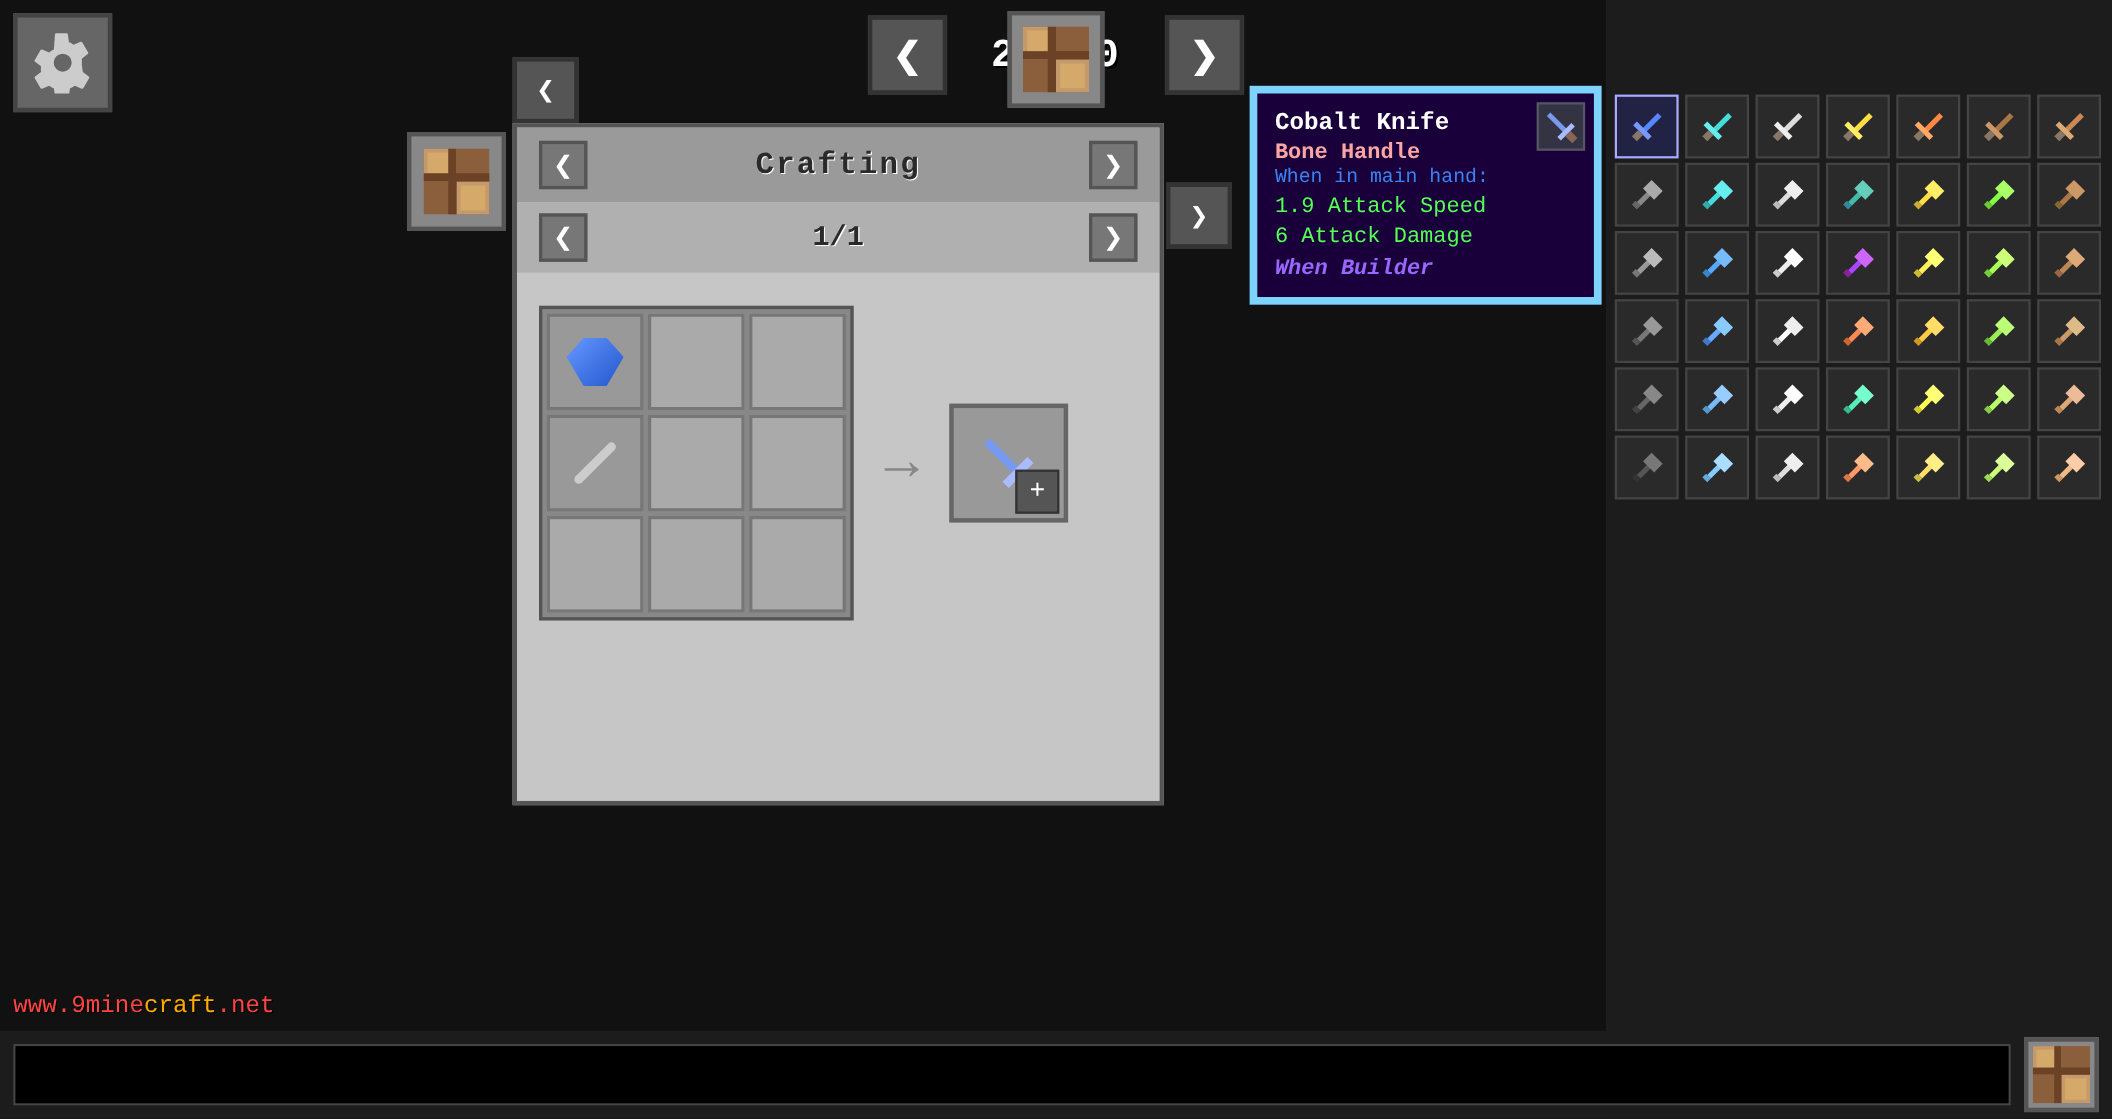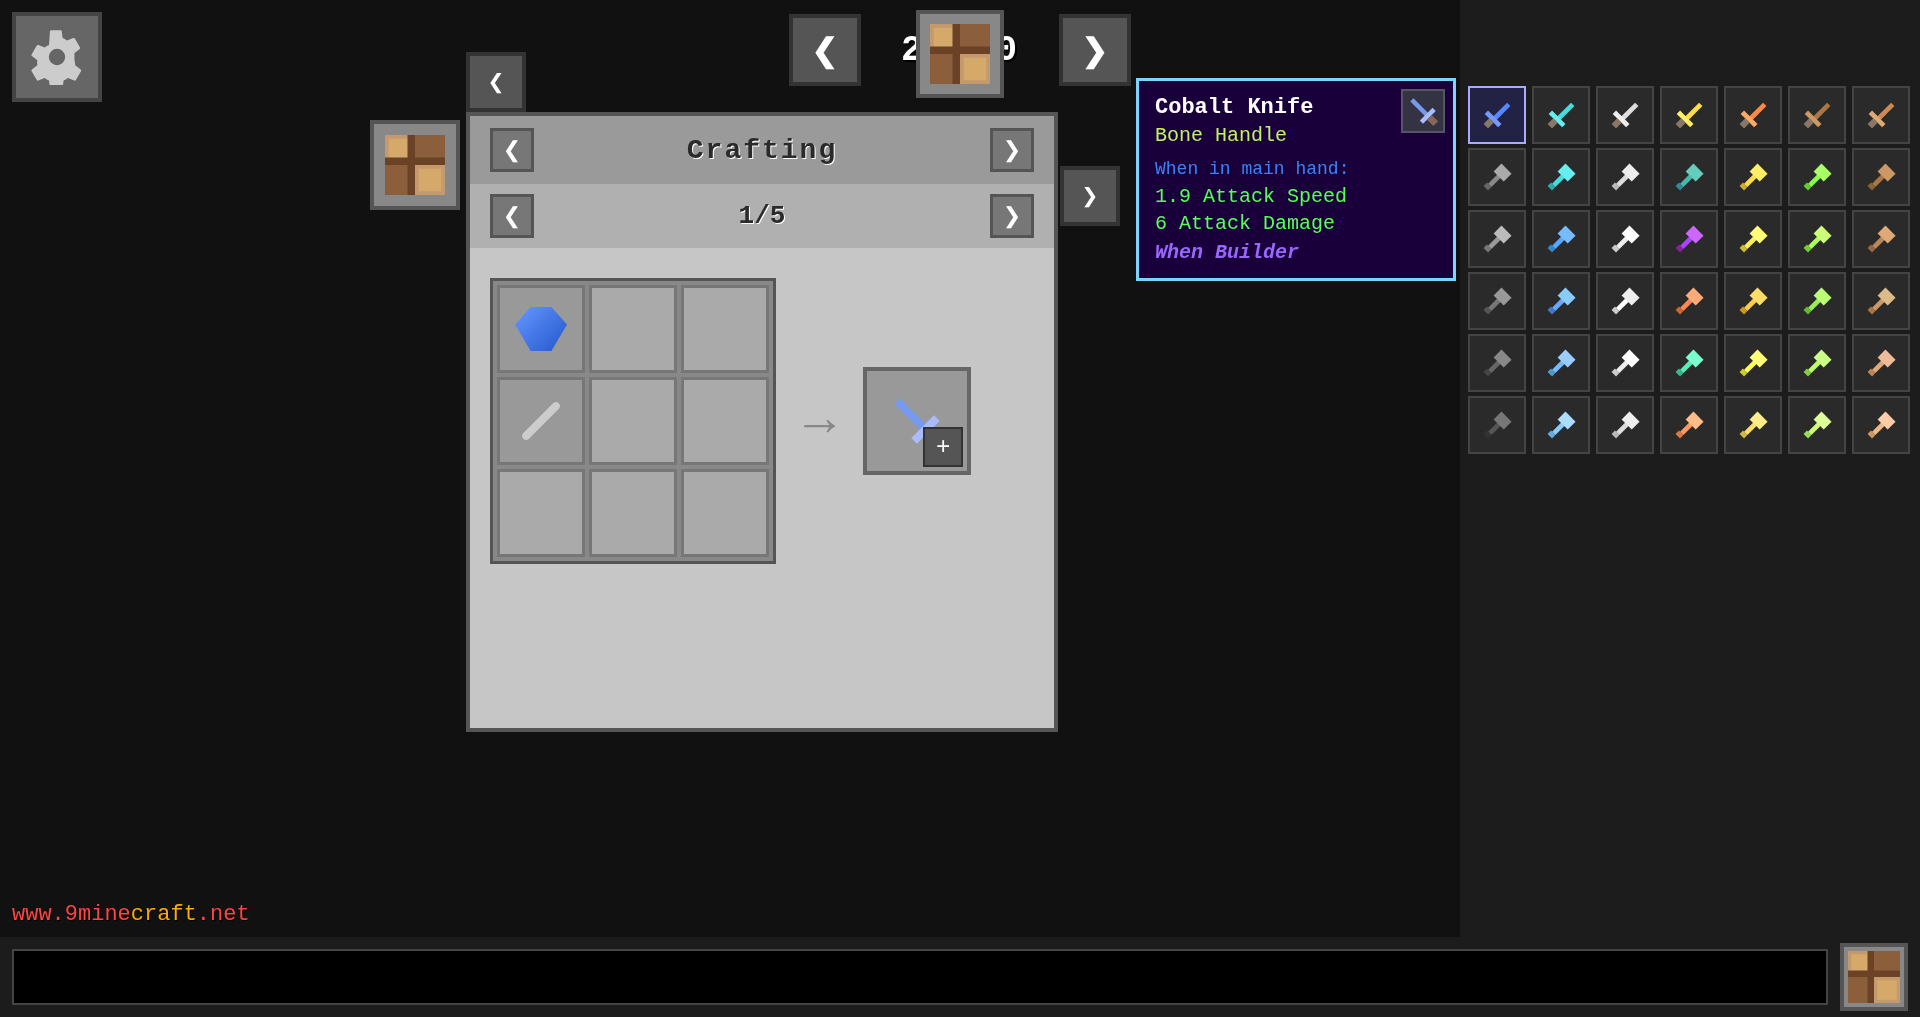--- a/index.html
+++ b/index.html
@@ -225,33 +225,33 @@
       cursor: pointer;
     }
 
     
     .info-panel {
       position: absolute;
       top: 78px;
       right: 464px;
       width: 320px;
       background: #1a003a;
-      border: 3px solid #7dd3fc;
+      border: 7px solid #7dd3fc;
       padding: 14px 16px;
     }
     .info-item-name {
       color: #ffffff;
       font-size: 22px;
       font-weight: bold;
       margin-bottom: 4px;
     }
     .info-item-sub {
-      color: #bef264;
+      color: #fca5a5;
       font-size: 20px;
-      margin-bottom: 12px;
+      font-weight: bold;
     }
     .info-main-hand {
       color: #3b82f6;
       font-size: 18px;
       margin-bottom: 6px;
     }
     .info-attack-speed {
       color: #55ff55;
       font-size: 20px;
       font-weight: normal;
@@ -405,21 +405,21 @@
 <div class="crafting-panel">
 
   <div class="crafting-title-bar">
     <button class="crafting-nav-btn">❮</button>
     <span class="crafting-title">Crafting</span>
     <button class="crafting-nav-btn">❯</button>
   </div>
 
   <div class="crafting-page-bar">
     <button class="crafting-nav-btn">❮</button>
-    <span class="crafting-page-text">1/5</span>
+    <span class="crafting-page-text">1/1</span>
     <button class="crafting-nav-btn">❯</button>
   </div>
 
   <div class="crafting-grid-area">
     <div class="recipe-row">
 
       <div class="grid-3x3">
 
         <div class="grid-cell filled">
 

